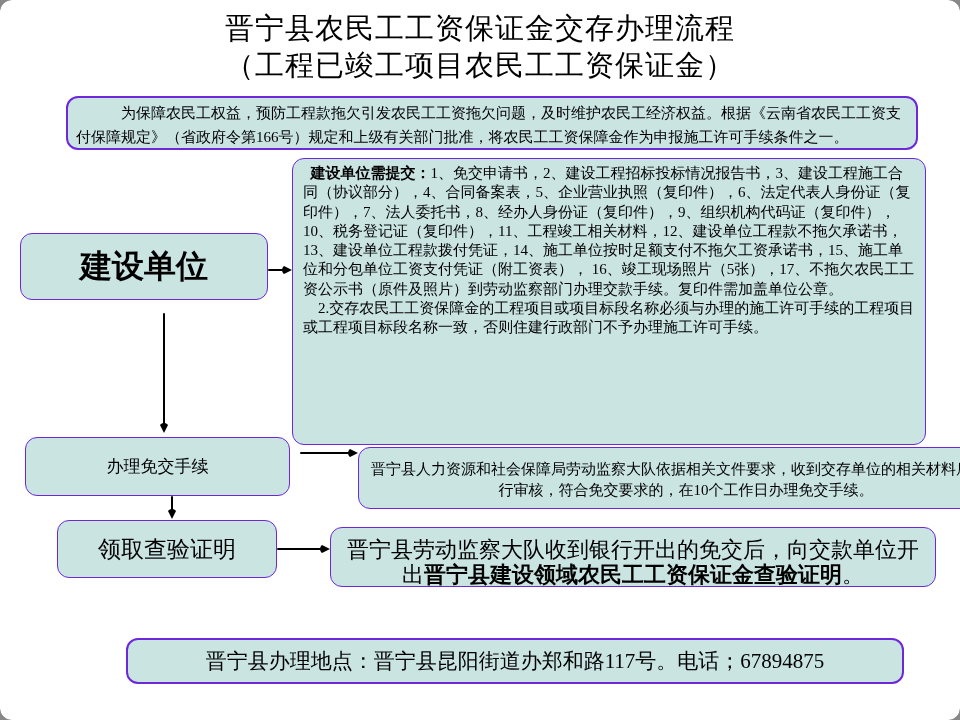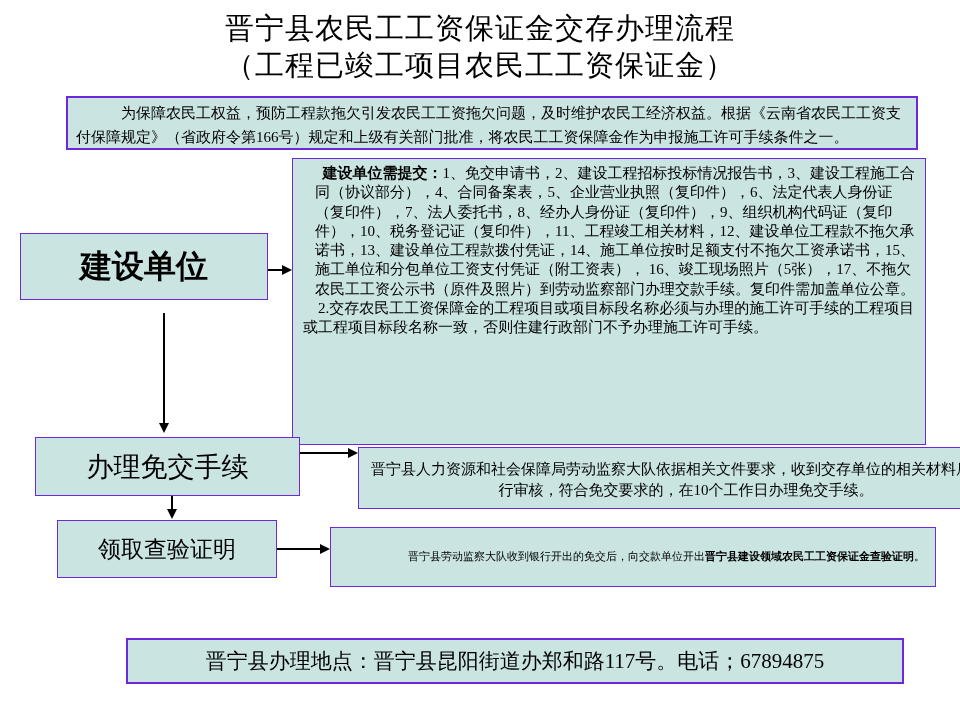--- a/index.html
+++ b/index.html
@@ -1,15 +1,15 @@
 <!DOCTYPE html>
 <html><head>
 <meta charset="utf-8">
 <style>
-  * { margin:0; padding:0; box-sizing:border-box; }
+  * { margin:0; padding:0; box-sizing:border-box;border-radius:12px; }
   body { background:#888; }
   .slide {
     position:relative; width:960px; height:720px; margin:0 auto;
     background:#ffffff; overflow:hidden; color:#000;
     font-family:"Liberation Serif","DejaVu Serif",serif;
   }
   .title {
     position:absolute; top:10px; left:0; width:100%;
     text-align:center; font-size:29px; line-height:37px; font-weight:400;
     letter-spacing:1px;
@@ -20,38 +20,38 @@
   }
   .intro-box {
     left:66px; top:96px; width:852px; height:54px;
     border-width:2px; font-size:15px; line-height:24px;
     padding:3px 8px; text-indent:3em; text-align:left;
   }
   .req-box {
     left:292px; top:158px; width:634px; height:287px;
     font-size:15px; line-height:19.3px; padding:5px 8px 2px 10px;
   }
-  .req-box p.items { text-indent:0.5em;margin-left:12px; }
+  .req-box p.items { text-indent:0.5em; }
   .req-box p.note2 { text-indent:1em; }
   .step {
     display:flex; align-items:center; justify-content:center;
     text-align:center;
   }
   .step1 { left:20px; top:233px; width:248px; height:67px;
     font-size:32px; font-weight:bold;
     font-family:"Liberation Sans","DejaVu Sans",sans-serif; }
-  .step2 { left:35px; top:437px; width:265px; height:59px; font-size:27px; }
+  .step2 { left:25px; top:437px; width:265px; height:59px; font-size:17px; }
   .step3 { left:57px; top:520px; width:220px; height:58px; font-size:23px; }
   .review-box {
     left:358px; top:447px; width:656px; height:62px;
     font-size:15px; line-height:21px; padding:11px 6px; text-align:center;
   }
   .cert-box {
     left:330px; top:527px; width:606px; height:60px;
-    font-size:11px; line-height:25px; padding:16px 10px; text-align:right;
+    font-size:22px; line-height:25px; padding:9px 10px; text-align:center;
   }
   .footer-box {
     left:126px; top:638px; width:778px; height:46px;
     border-width:2px; font-size:21px; line-height:42px; text-align:center;
   }
   .hline { position:absolute; height:1.5px; background:#000; }
   .vline { position:absolute; width:1.5px; background:#000; }
   .ah-right { position:absolute; width:0; height:0;
     border-top:5px solid transparent; border-bottom:5px solid transparent;
     border-left:10px solid #000; }

